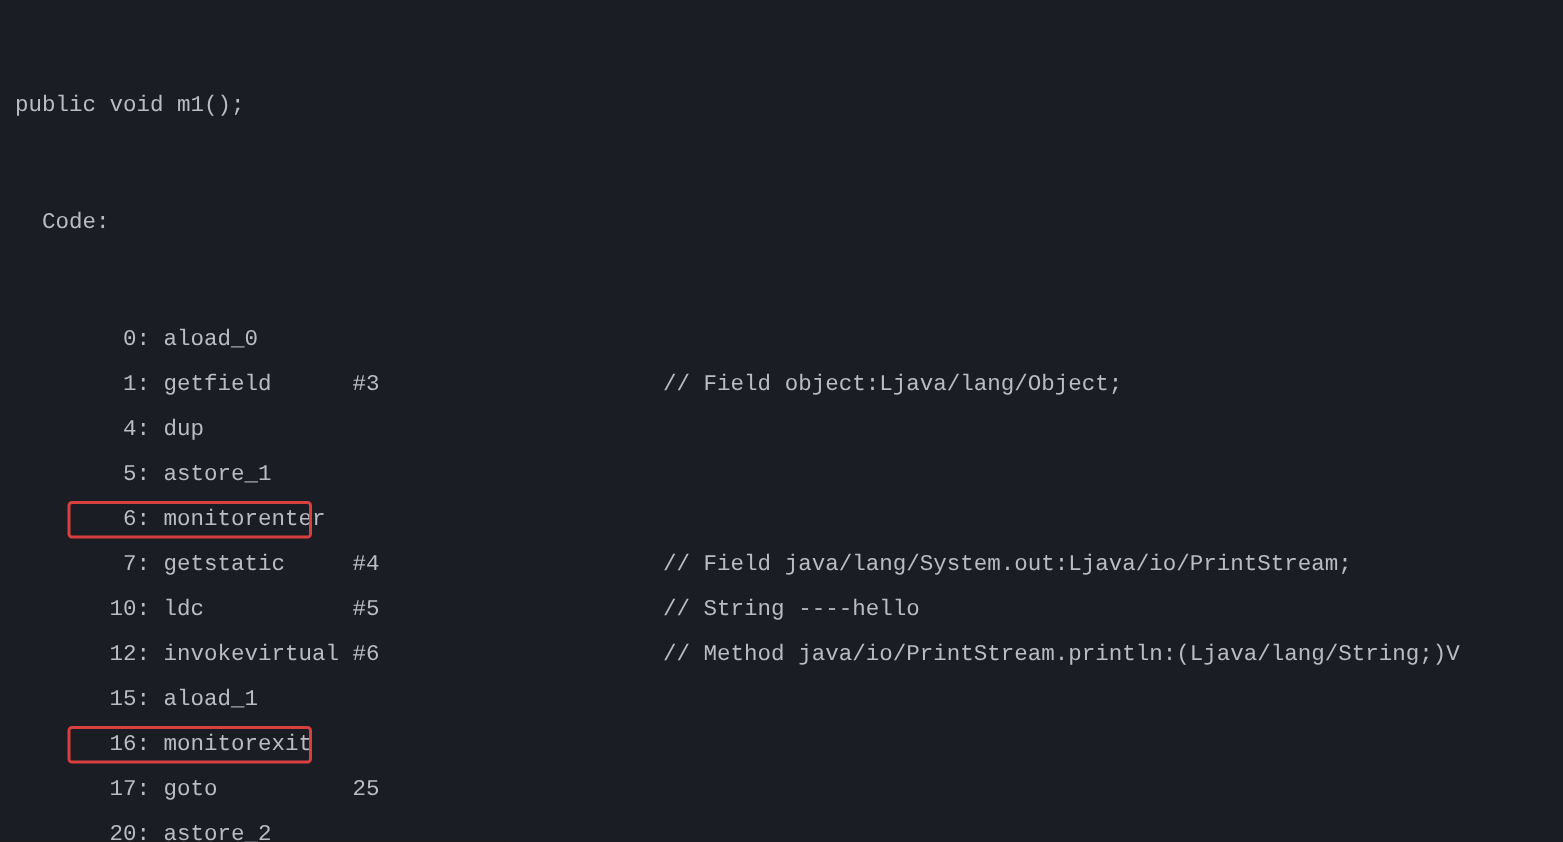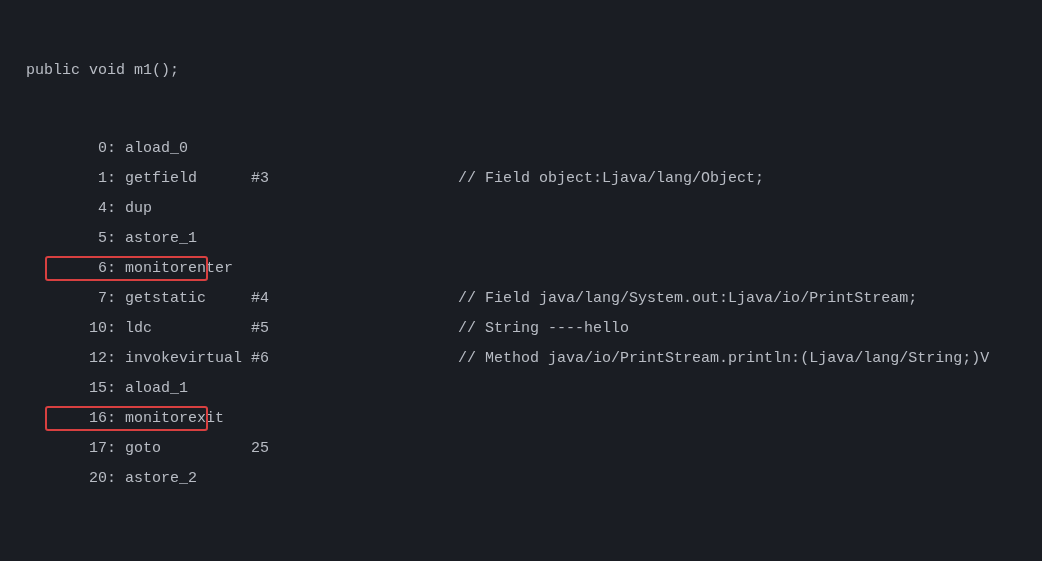--- a/index.html
+++ b/index.html
@@ -16,32 +16,33 @@
       padding: 8px 0;
       width: 1042px;
       height: 561px;
       overflow: hidden;
     }
     .code-container {
       white-space: pre;
     }
     .line {
       display: block;
-      padding-left: 26px;
+      padding-left: 10px;
       height: 30px;
       line-height: 30px;
       position: relative;
     }
     .highlight-box {
       position: absolute;
       border: 2px solid #d84040;
       border-radius: 3px;
       pointer-events: none;
       left: 45px;
     }
   </style>
 </head>
 <body>
 
 <div class="code-container">
   <span class="line">public void m1();</span>
+  <span class="line">  <span>Code:</span></span>
   <div id="instruction-lines"><span class="line">        0: aload_0</span><span class="line">        1: getfield      #3                     // Field object:Ljava/lang/Object;</span><span class="line">        4: dup</span><span class="line">        5: astore_1</span><span class="line">        6: monitorenter<div class="highlight-box" style="top: 2px; height: 25px; width: 163px;"></div></span><span class="line">        7: getstatic     #4                     // Field java/lang/System.out:Ljava/io/PrintStream;</span><span class="line">       10: ldc           #5                     // String ----hello</span><span class="line">       12: invokevirtual #6                     // Method java/io/PrintStream.println:(Ljava/lang/String;)V</span><span class="line">       15: aload_1</span><span class="line">       16: monitorexit<div class="highlight-box" style="top: 2px; height: 25px; width: 163px;"></div></span><span class="line">       17: goto          25</span><span class="line">       20: astore_2</span></div>
 </div>
 
 </body></html>

